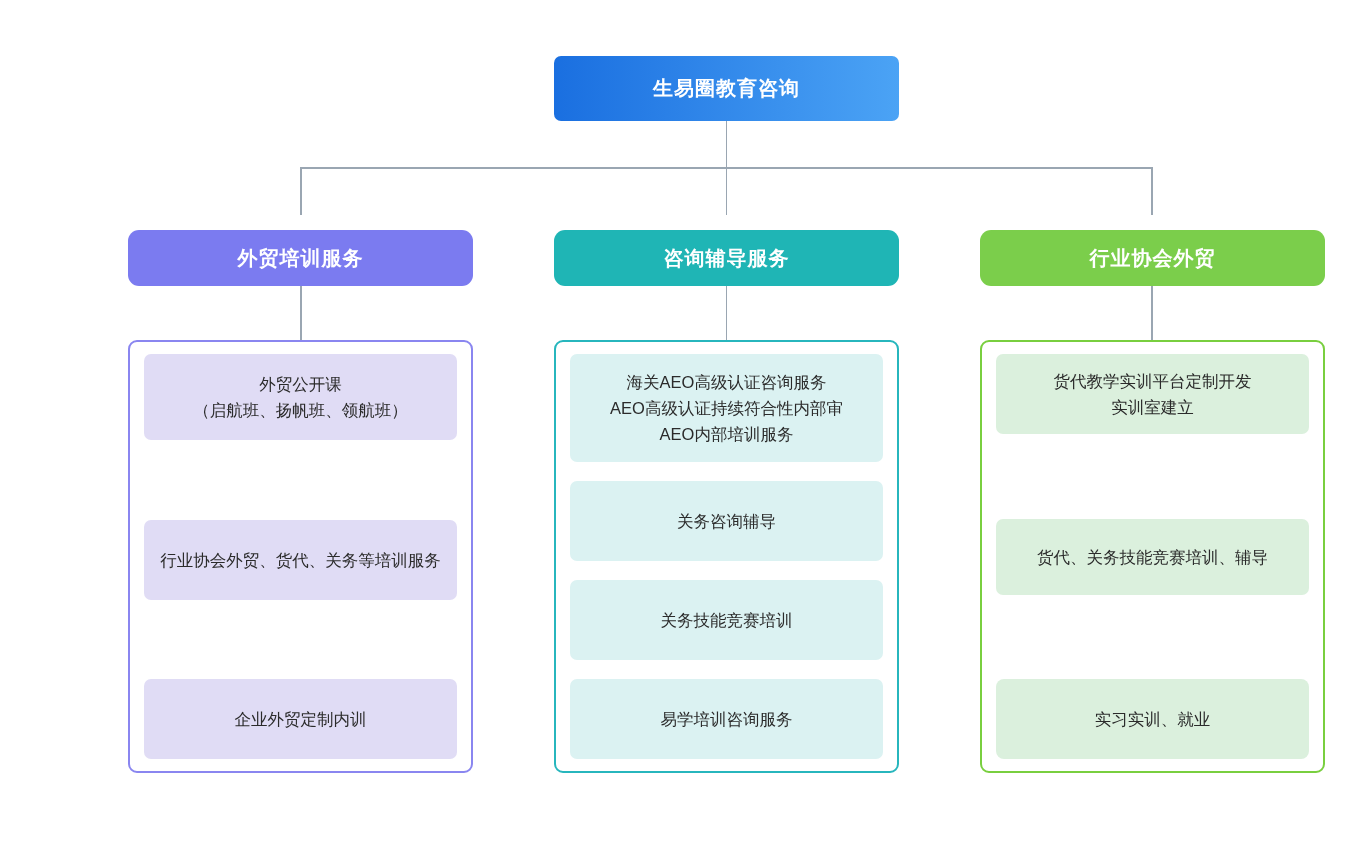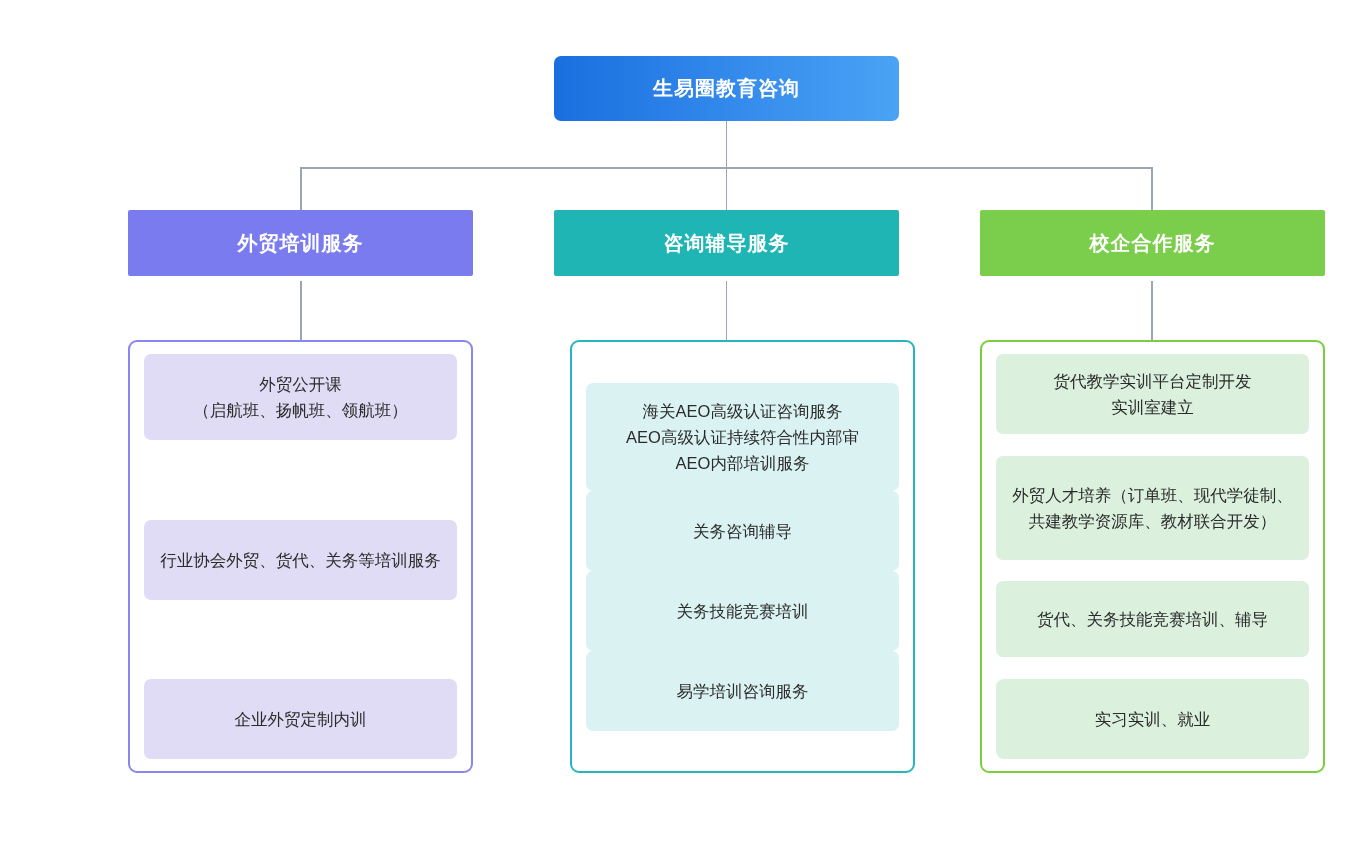--- a/index.html
+++ b/index.html
@@ -44,24 +44,24 @@
   .conn {
     position: absolute;
     background: #9aa6b2;
   }
   .conn-v { width: 1.5px; }
   .conn-h { height: 1.5px; }
 
   
   .cat-header {
     position: absolute;
-    top: 210px;
+    top: 230px;
     width: 345px;
-    height: 66px;
-    border-radius: 2px;
+    height: 56px;
+    border-radius: 11px;
     color: #ffffff;
     font-size: 20px;
     font-weight: bold;
     letter-spacing: 1px;
     display: flex;
     align-items: center;
     justify-content: center;
     box-sizing: border-box;
   }
   .cat-header.c0 { left: 84px;  background: #7b7bf0; }
@@ -77,21 +77,21 @@
     border-radius: 9px;
     background: #ffffff;
     box-sizing: border-box;
     border: 2px solid transparent;
     padding: 12px 14px;
     display: flex;
     flex-direction: column;
     justify-content: space-between;
   }
   .panel.c0 { left: 84px;  border-color: #8a86f0; }
-  .panel.c1 { left: 526px; border-color: #27b6bd; justify-content: center; }
+  .panel.c1 { left: 510px; border-color: #27b6bd; }
   .panel.c2 { left: 936px; border-color: #79cf3f; }
 
   
   .chip {
     border-radius: 7px;
     color: #2b2b2b;
     font-size: 16.5px;
     line-height: 26px;
     text-align: center;
     display: flex;
@@ -124,21 +124,21 @@
   <div class="conn conn-v" style="left:681.5px; top:281px; height:59px;"></div>
   <div class="conn conn-v" style="left:1107px; top:281px; height:59px;"></div>
 
   <div class="cat-header c0">
     <span>外贸培训服务</span>
   </div>
   <div class="cat-header c1">
     <span>咨询辅导服务</span>
   </div>
   <div class="cat-header c2">
-    <span>校企合作服务</span>
+    <span>行业协会外贸</span>
   </div>
 
   <div class="panel c0">
     <div class="chip" style="flex:0 0 86px;">外贸公开课
 （启航班、扬帆班、领航班）</div>
     <div class="chip" style="flex:0 0 80px;">行业协会外贸、货代、关务等培训服务</div>
     <div class="chip" style="flex:0 0 80px;">企业外贸定制内训</div>
   </div>
 
   <div class="panel c1">
@@ -146,18 +146,17 @@
 AEO高级认证持续符合性内部审
 AEO内部培训服务</div>
     <div class="chip" style="flex:0 0 80px;">关务咨询辅导</div>
     <div class="chip" style="flex:0 0 80px;">关务技能竞赛培训</div>
     <div class="chip" style="flex:0 0 80px;">易学培训咨询服务</div>
   </div>
 
   <div class="panel c2">
     <div class="chip" style="flex:0 0 80px;">货代教学实训平台定制开发
 实训室建立</div>
-    <div class="chip" style="flex:0 0 104px;">外贸人才培养（订单班、现代学徒制、共建教学资源库、教材联合开发）</div>
     <div class="chip" style="flex:0 0 76px;">货代、关务技能竞赛培训、辅导</div>
     <div class="chip" style="flex:0 0 80px;border-radius:8px;">实习实训、就业</div>
   </div>
 
 </div>
 
 </body></html>

